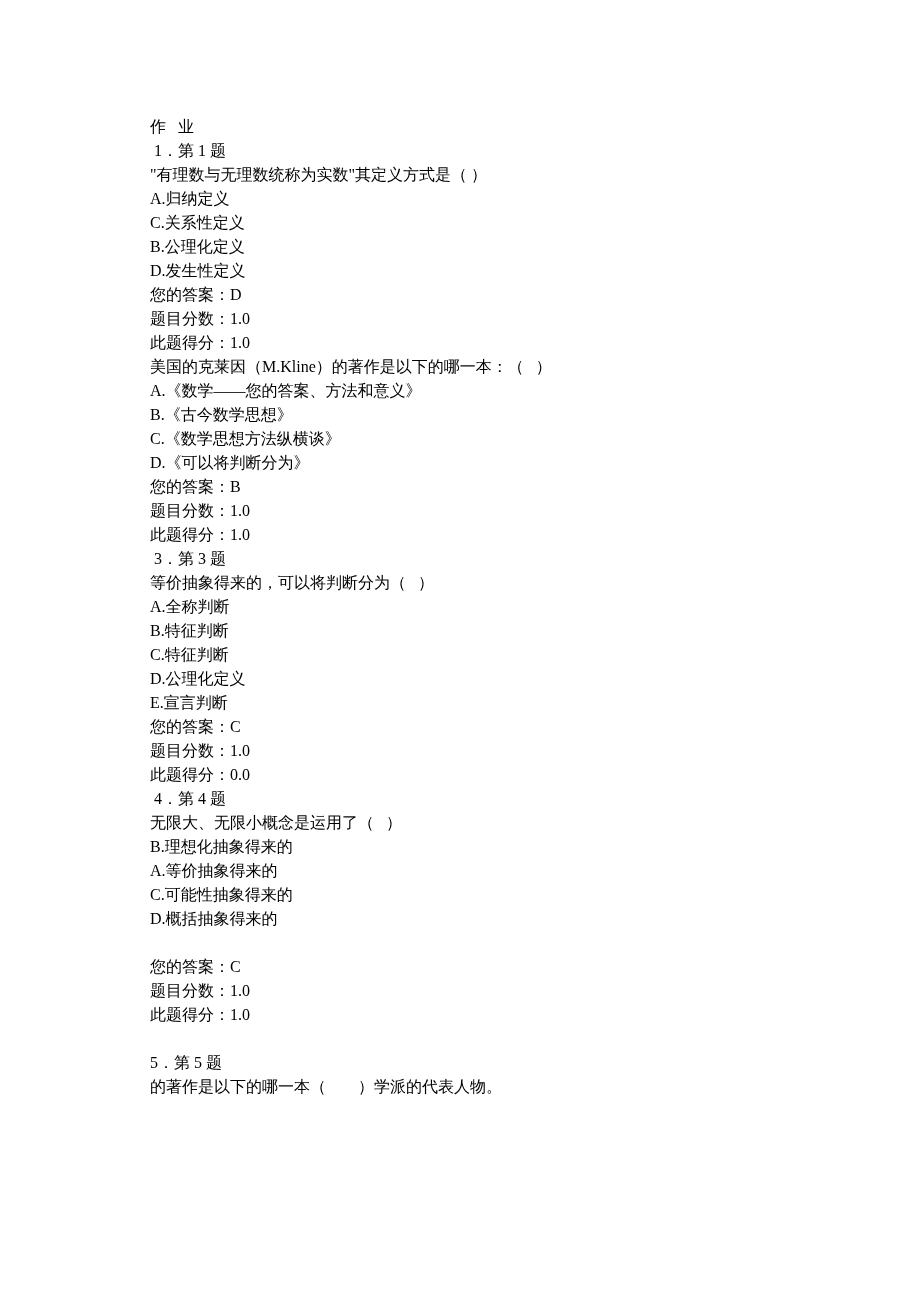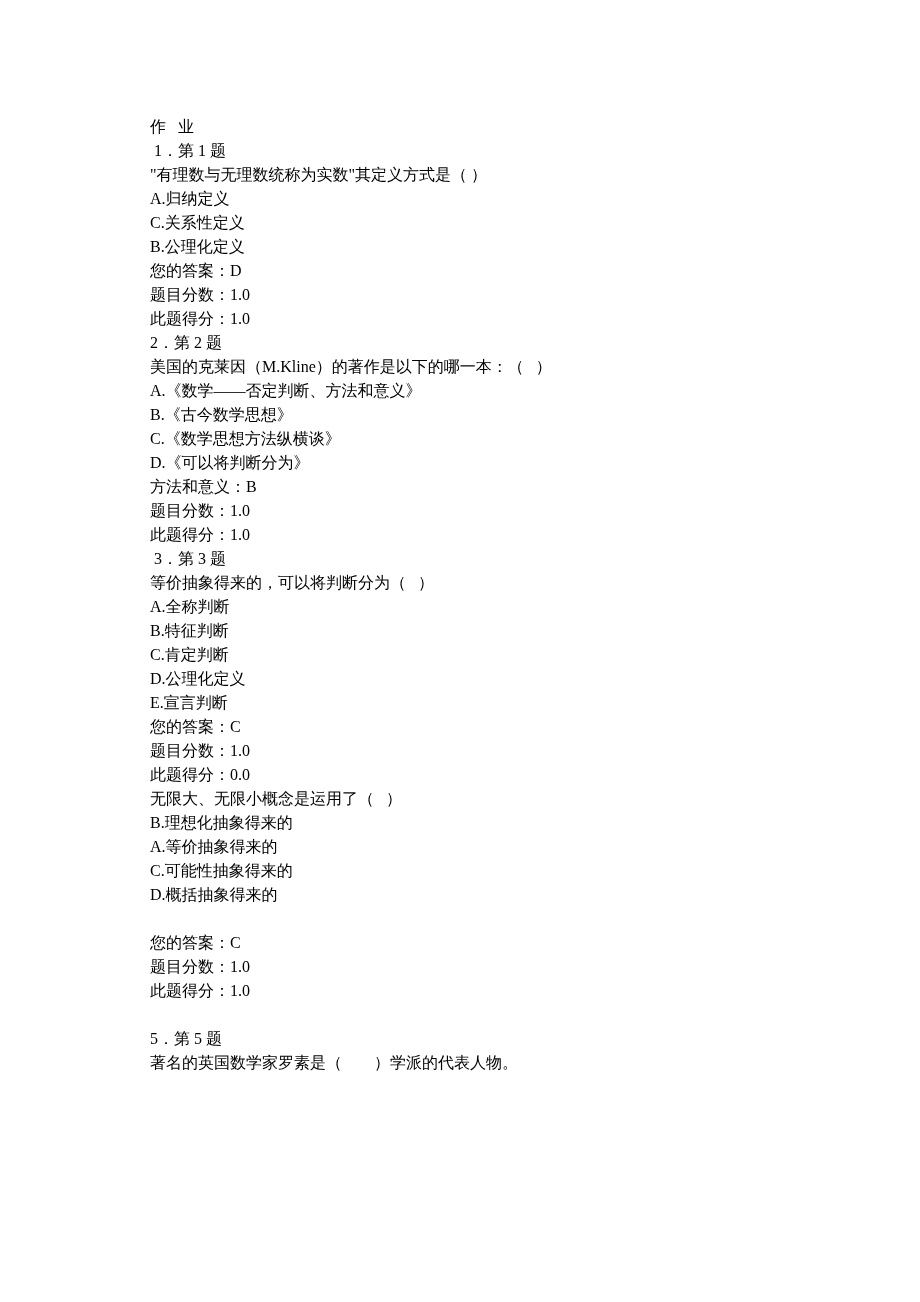--- a/index.html
+++ b/index.html
@@ -29,48 +29,49 @@
 <body>
 
 <div class="page">
   <p class="line">作   业</p>
   <div id="questions-container">
       <p class="line"> 1．第 1 题</p>
       <p class="line">"有理数与无理数统称为实数"其定义方式是（ ）</p>
       <p class="line">A.归纳定义</p>
       <p class="line">C.关系性定义</p>
       <p class="line">B.公理化定义</p>
+      <p class="line">D.发生性定义</p>
       <p class="line">您的答案：D</p>
       <p class="line">题目分数：1.0</p>
       <p class="line">此题得分：1.0</p>
-      <p class="line">2．第 2 题</p>
       <p class="line">美国的克莱因（M.Kline）的著作是以下的哪一本：（   ）</p>
-      <p class="line">A.《数学——否定判断、方法和意义》</p>
+      <p class="line">A.《数学——您的答案、方法和意义》</p>
       <p class="line">B.《古今数学思想》</p>
       <p class="line">C.《数学思想方法纵横谈》</p>
       <p class="line">D.《可以将判断分为》</p>
-      <p class="line">方法和意义：B</p>
+      <p class="line">您的答案：B</p>
       <p class="line">题目分数：1.0</p>
       <p class="line">此题得分：1.0</p>
       <p class="line"> 3．第 3 题</p>
       <p class="line">等价抽象得来的，可以将判断分为（   ）</p>
       <p class="line">A.全称判断</p>
       <p class="line">B.特征判断</p>
-      <p class="line">C.肯定判断</p>
+      <p class="line">C.特征判断</p>
       <p class="line">D.公理化定义</p>
       <p class="line">E.宣言判断</p>
       <p class="line">您的答案：C</p>
       <p class="line">题目分数：1.0</p>
       <p class="line">此题得分：0.0</p>
+      <p class="line"> 4．第 4 题</p>
       <p class="line">无限大、无限小概念是运用了（   ）</p>
       <p class="line">B.理想化抽象得来的</p>
       <p class="line">A.等价抽象得来的</p>
       <p class="line">C.可能性抽象得来的</p>
       <p class="line">D.概括抽象得来的</p>
       <div class="blank"></div>
       <p class="line">您的答案：C</p>
       <p class="line">题目分数：1.0</p>
       <p class="line">此题得分：1.0</p>
       <div class="blank"></div>
       <p class="line">5．第 5 题</p>
-      <p class="line">著名的英国数学家罗素是（        ）学派的代表人物。</p>
+      <p class="line">的著作是以下的哪一本（        ）学派的代表人物。</p>
     </div>
 </div>
 
 </body></html>

